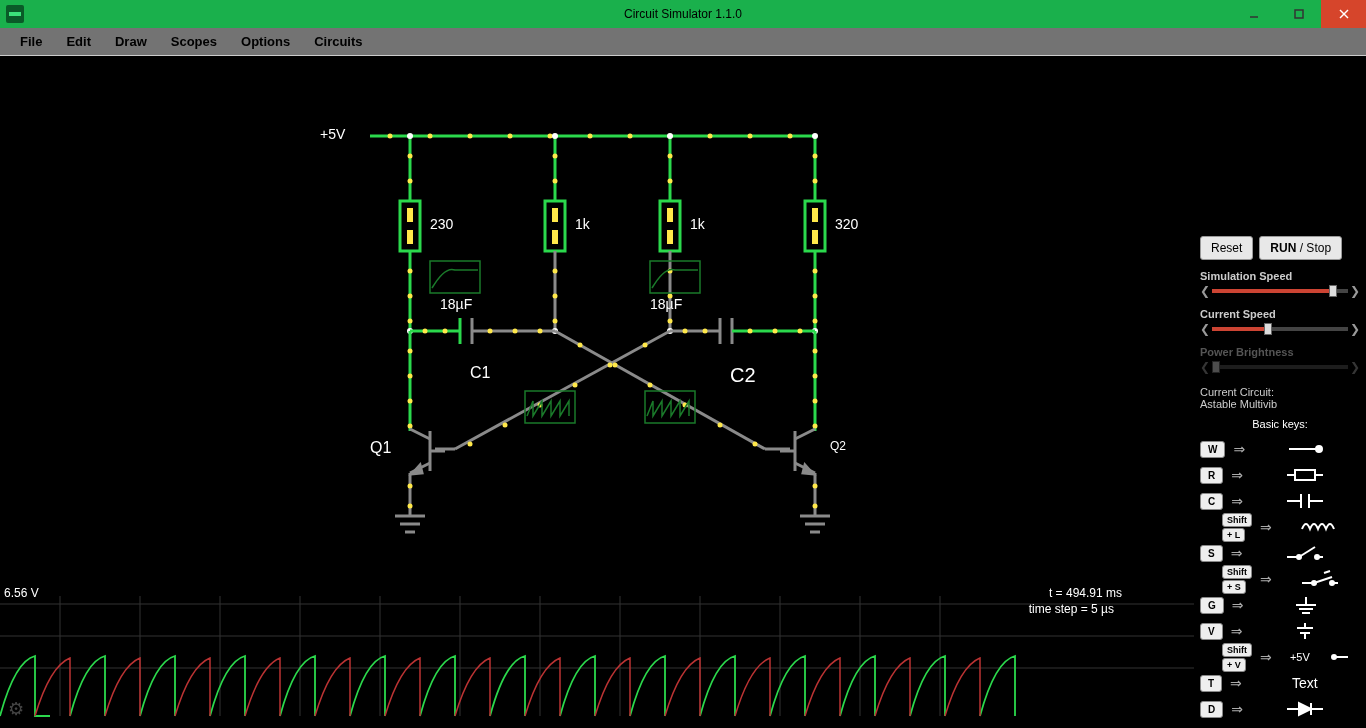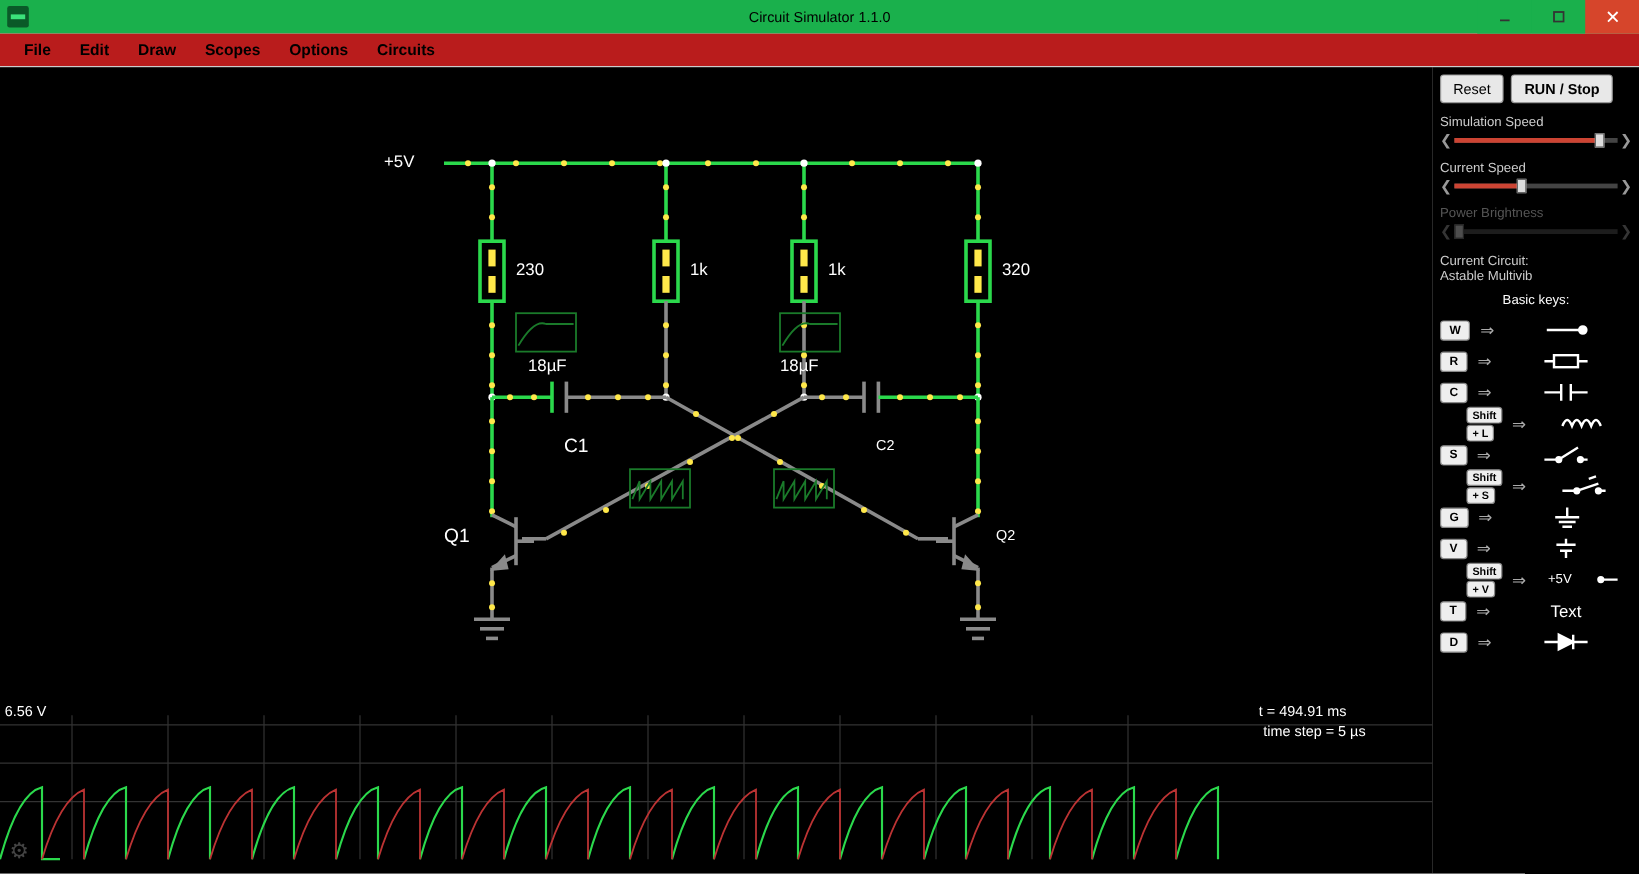--- a/index.html
+++ b/index.html
@@ -7,30 +7,30 @@
 .titlebar { height: 28px; background: #1ab04c; display: flex; align-items: center; justify-content: space-between; color: #000; }
 .titlebar-left { display: flex; align-items: center; gap: 6px; padding-left: 6px; }
 .app-icon { width: 18px; height: 18px; background: #0a5a28; border-radius: 2px; position: relative; }
 .app-icon::after { content:''; position:absolute; left:3px; top:7px; width:12px; height:4px; background:#3be27a; }
 .titlebar-center { position:absolute; left:50%; transform:translateX(-50%); font-size:12px;text-align:right; }
 .win-controls { display:flex; height:100%; }
 .win-btn { width:45px; height:100%; display:flex; align-items:center; justify-content:center; cursor:pointer; }
 .win-btn.close { background:#d6452b; color:#fff; }
 .win-btn.min, .win-btn.max { background:#1ab04c; }
 .win-btn svg { width:10px; height:10px; }
-.menubar { height:28px; background:#b91c1c; display:flex; align-items:center; gap:24px; padding:0 20px; border-bottom:1px solid #ccc; }
+.menubar { height:28px; background:#737373; display:flex; align-items:center; gap:24px; padding:0 20px; border-bottom:1px solid #ccc; }
 .menubar span { cursor:pointer; font-size:13px; font-weight:bold; }
 .workspace { display:flex; height:672px; }
 .canvas-wrap { flex:1; background:#000; position:relative; overflow:hidden; }
-.sidebar { width:172px; background:#000; color:#ccc; padding:6px 6px 6px 6px; font-size:11px; display:flex; flex-direction:column; gap:6px; overflow:hidden; }
+.sidebar { width:172px; background:#000; color:#ccc; padding:6px 6px 6px 6px; font-size:11px; display:flex; flex-direction:column; gap:6px; overflow:hidden;justify-content:flex-end; }
 .btn-row { display:flex; gap:6px; }
 .sbtn { background:#e8e8e8; border:1px solid #999; border-radius:3px; padding:4px 10px; color:#000; cursor:pointer; font-size:12px; }
 .sbtn.run { font-weight:bold; }
 .slider-group { margin-top:4px; }
-.slider-label { color:#ccc; margin-bottom:2px; font-size:11px; }
+.slider-label { color:#ccc; margin-bottom:2px; font-size:11px;font-weight:bold; }
 .slider-label.dim { color:#555; }
 .slider { display:flex; align-items:center; gap:2px; }
 .chevron { color:#999; font-size:12px; cursor:pointer; }
 .track { flex:1; height:4px; background:#444; position:relative; }
 .track .fill { position:absolute; left:0; top:0; height:100%; background:#c43; }
 .track .thumb { position:absolute; top:-4px; width:8px; height:12px; background:#ddd; border:1px solid #666; }
 .keys-title { text-align:center; font-weight:normal; color:#fff; margin-top:2px; }
 .key-row { display:flex; align-items:center; gap:8px; height:26px; }
 .key-btns { display:flex; flex-direction:column; gap:1px; align-items:flex-start; }
 .key-btn { background:#eee; border:1px solid #888; border-radius:3px; padding:2px 7px; font-size:10px; font-weight:bold; color:#000; min-width:20px; text-align:center; }
@@ -311,34 +311,34 @@
     </svg>
 
     <div class="circuit-label" style="left:320px;top:70px;">+5V</div>
     <div class="circuit-label" style="left:430px;top:160px;">230</div>
     <div class="circuit-label" style="left:575px;top:160px;">1k</div>
     <div class="circuit-label" style="left:690px;top:160px;">1k</div>
     <div class="circuit-label" style="left:835px;top:160px;">320</div>
     <div class="circuit-label" style="left:440px;top:240px;">18µF</div>
     <div class="circuit-label" style="left:650px;top:240px;">18µF</div>
     <div class="circuit-label" style="left:470px;top:308px;font-size:16px;">C1</div>
-    <div class="circuit-label" style="left:730px;top:308px;font-size:12px;">C2</div>
+    <div class="circuit-label" style="left:730px;top:308px;font-size:20px;">C2</div>
     <div class="circuit-label" style="left:370px;top:383px;font-size:16px;">Q1</div>
     <div class="circuit-label" style="left:830px;top:383px;font-size:12px;">Q2</div>
 
     <div class="scope-text" style="left:4px;top:530px;">6.56 V</div>
     <div class="scope-text" style="right:72px;top:530px;">t = 494.91 ms</div>
-    <div class="scope-text" style="right:56px;top:546px;margin-left:41px;">time step = 5 µs</div>
+    <div class="scope-text" style="right:80px;top:546px;margin-left:41px;">time step = 5 µs</div>
     <div class="gear-icon">⚙</div>
   </div>
 
   <div class="sidebar">
     <div class="btn-row">
       <button class="sbtn">Reset</button>
-      <button class="sbtn run"><span>RUN</span> <span style="font-weight:bold">/ Stop</span></button>
+      <button class="sbtn run"><span>RUN</span> <span style="font-weight:normal">/ Stop</span></button>
     </div>
 
     <div class="slider-group">
       <div class="slider-label">Simulation Speed</div>
       <div class="slider">
         <span class="chevron">❮</span>
         <div class="track">
             <div class="fill" style="width:88%"></div>
             <div class="thumb" style="left:86%"></div>
           </div>

